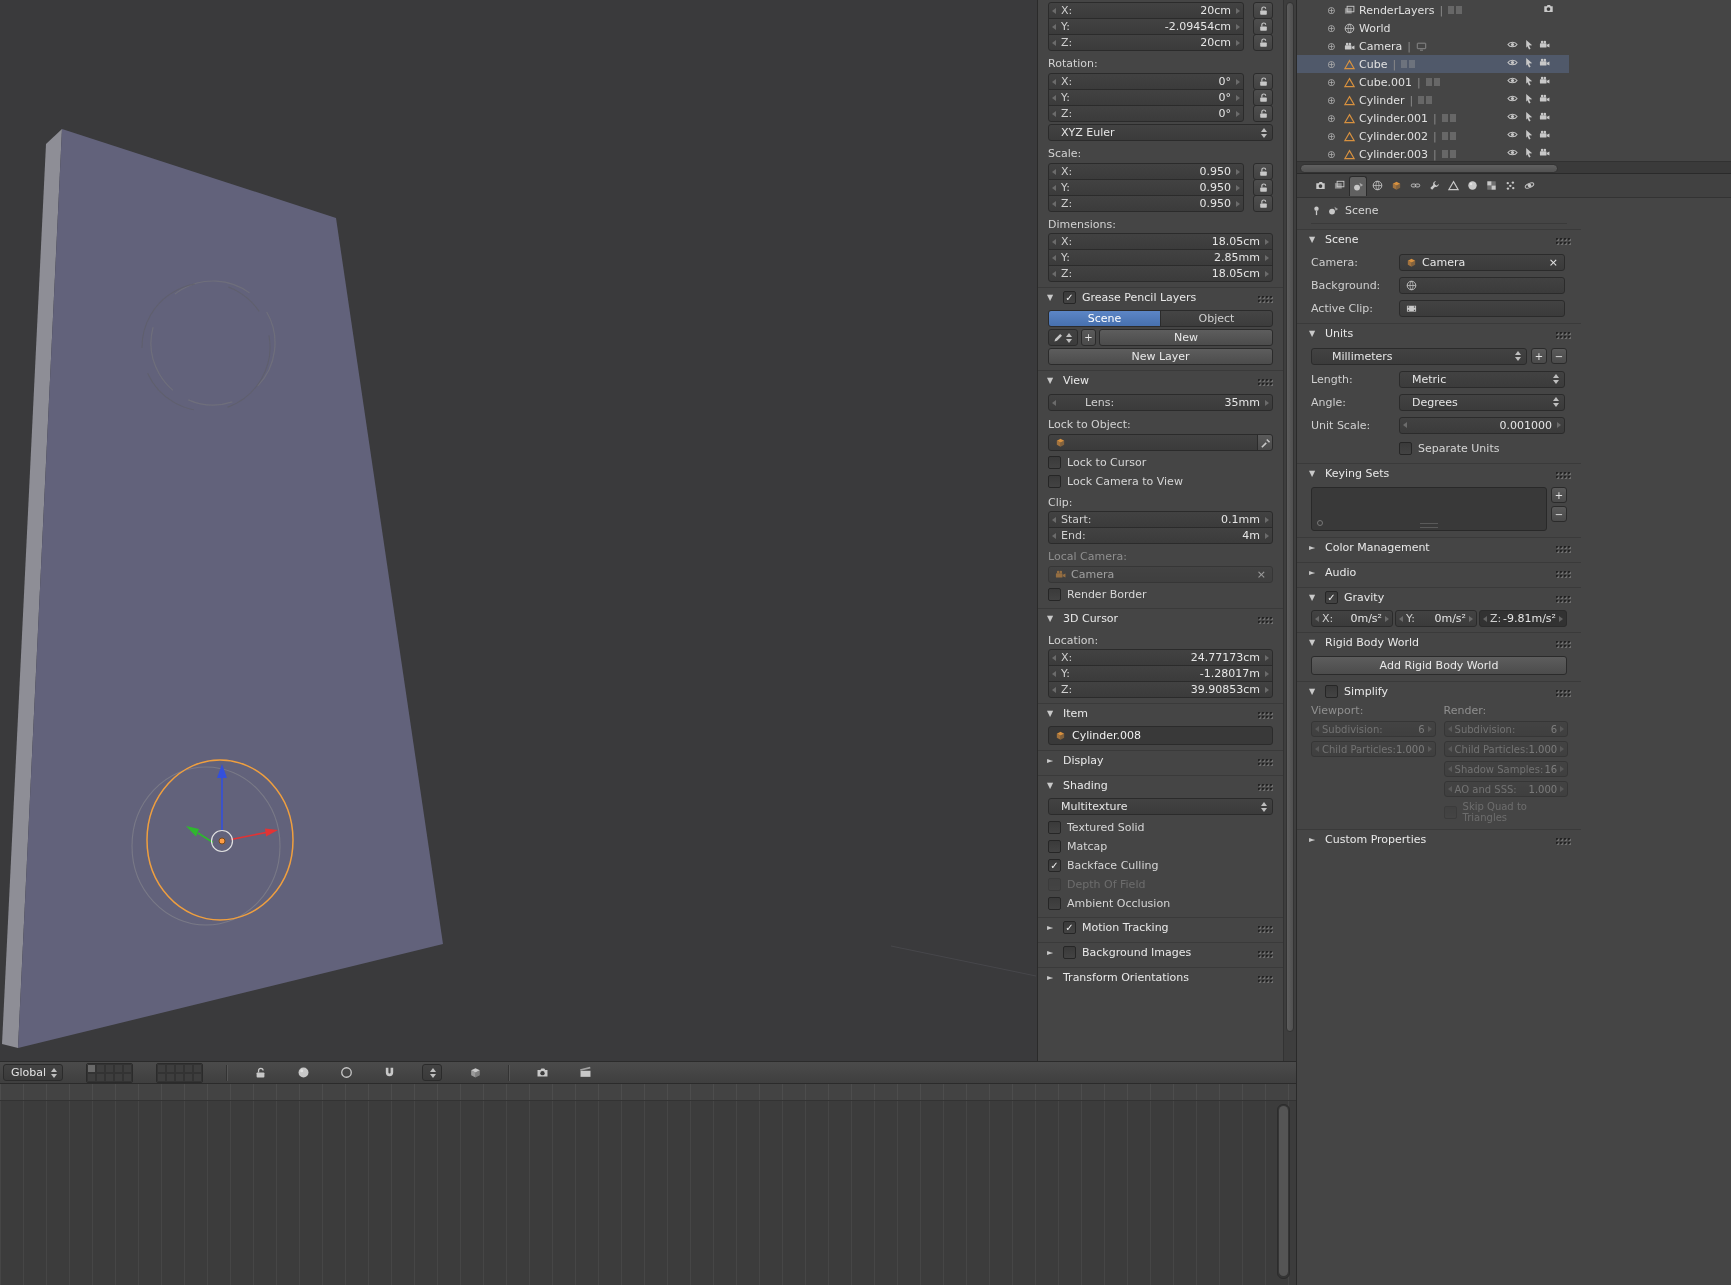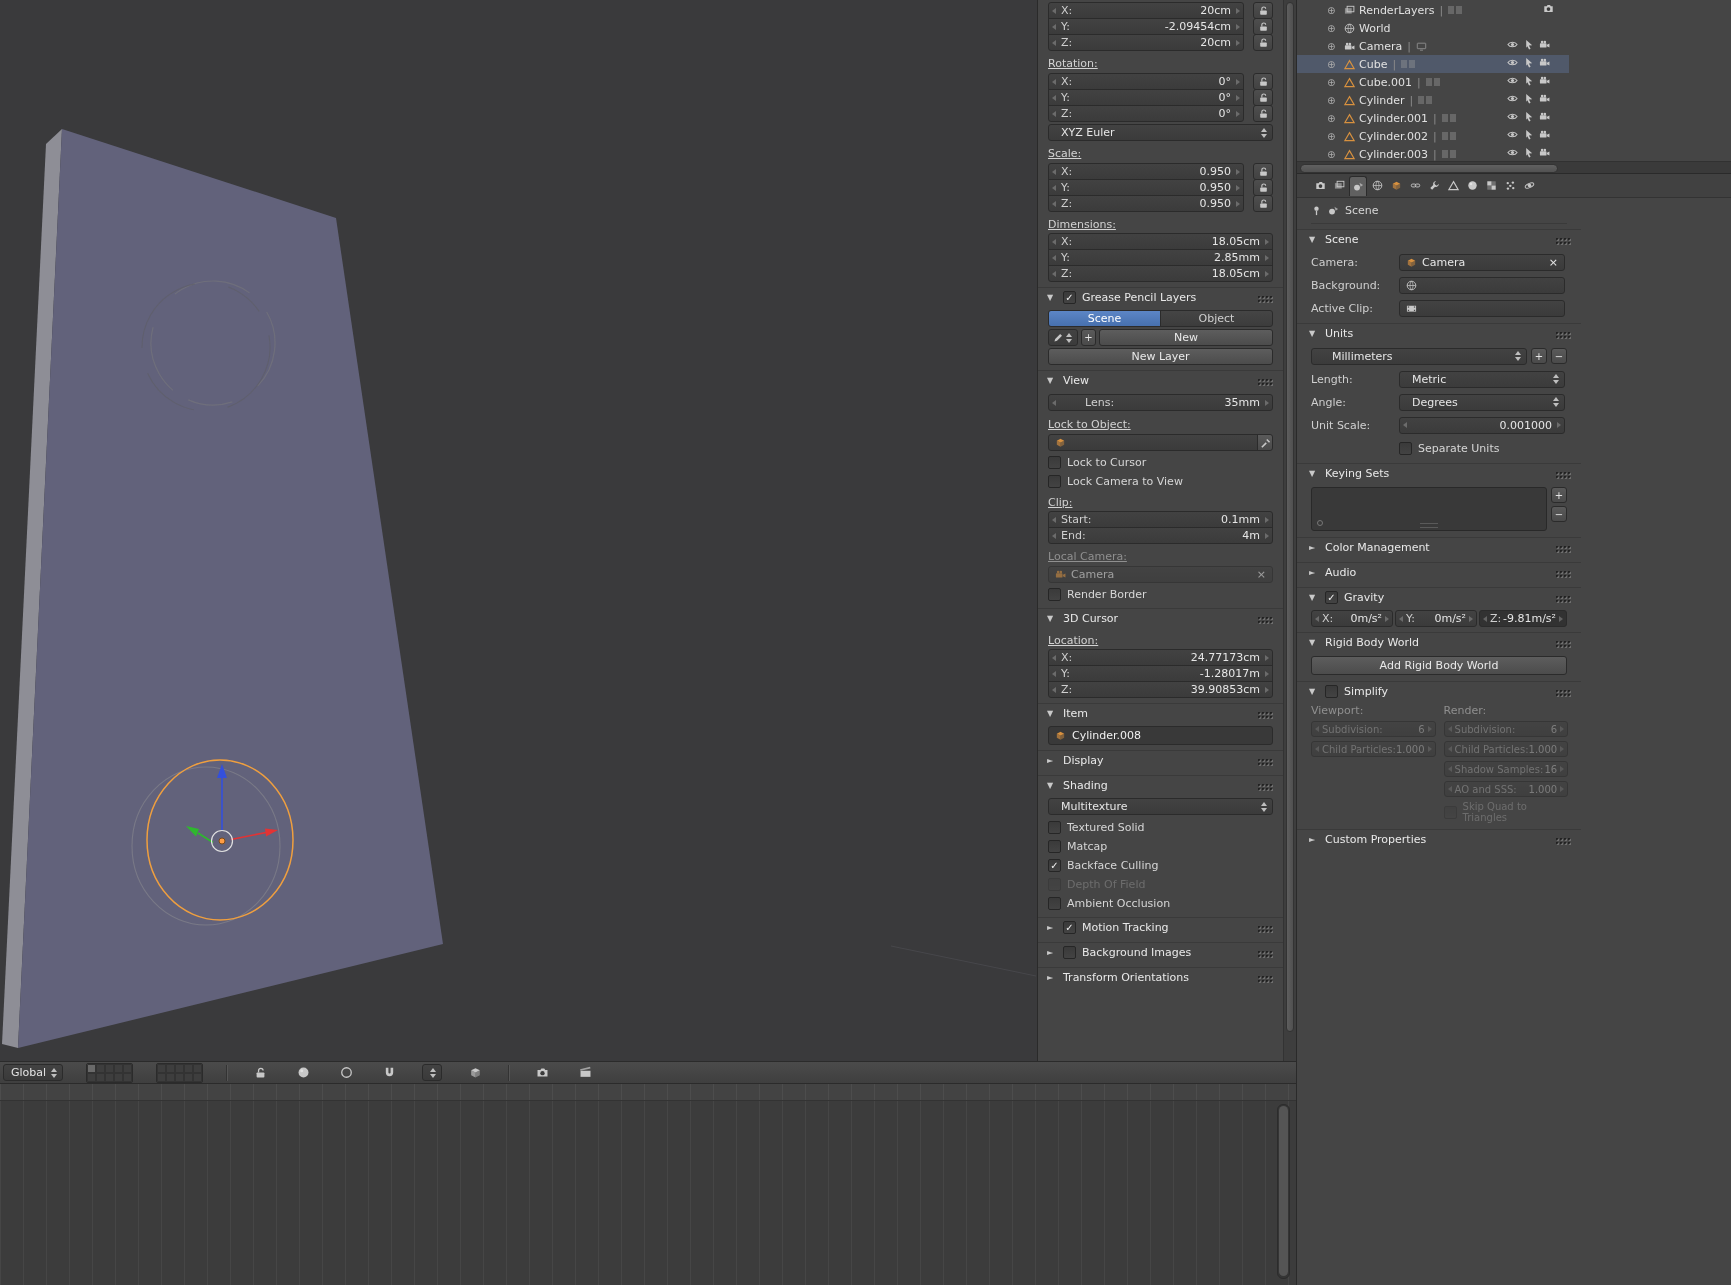--- a/index.html
+++ b/index.html
@@ -31,21 +31,21 @@
   .fld.arrows::after{content:"";position:absolute;right:3px;top:50%;margin-top:-3px;border:3px solid transparent;border-left:4px solid rgba(225,225,225,.28);border-right:none;}
   .stack{display:flex;flex-direction:column;flex:1;}
   .stack .fld{border-radius:0;margin-top:-1px;}
   .stack .fld:first-child{border-radius:3px 3px 0 0;margin-top:0;}
   .stack .fld:last-child{border-radius:0 0 3px 3px;}
   .frow{display:flex;gap:9px;margin:1px 0;}
   .locks{display:flex;flex-direction:column;width:20px;}
   .lockbtn{height:17px;margin-top:-1px;display:flex;align-items:center;justify-content:center;
            background:linear-gradient(#4e4e4e,#424242);border:1px solid #2b2b2b;border-radius:3px;}
   .lockbtn:first-child{margin-top:0;}
-  .slab{height:18px;display:flex;align-items:center;color:#d2d2d2;margin-top:3px;text-decoration:underline;}
+  .slab{height:18px;display:flex;align-items:center;color:#d2d2d2;margin-top:3px;}
   .slab.dim{color:#8f8f8f;}
   .phead{height:20px;display:flex;align-items:center;gap:6px;margin:5px -10px 3px;padding:0 9px;
          border-top:1px solid #3a3a3a;position:relative;color:#e9e9e9;}
   .tri{font-size:8px;color:#c9c9c9;width:10px;flex:none;}
   .grip{position:absolute;right:9px;top:7px;width:17px;height:8px;
         background-image:radial-gradient(rgba(0,0,0,.5) 1px,transparent 1.2px),radial-gradient(rgba(255,255,255,.22) 1px,transparent 1.2px);
         background-size:4px 4px;background-position:0 0,1px 1px;}
   .cb{width:13px;height:13px;flex:none;border:1px solid #262626;border-radius:2px;
       background:linear-gradient(#3a3a3a,#434343);display:inline-flex;align-items:center;justify-content:center;
       color:#f0f0f0;font-size:10px;line-height:1;}

